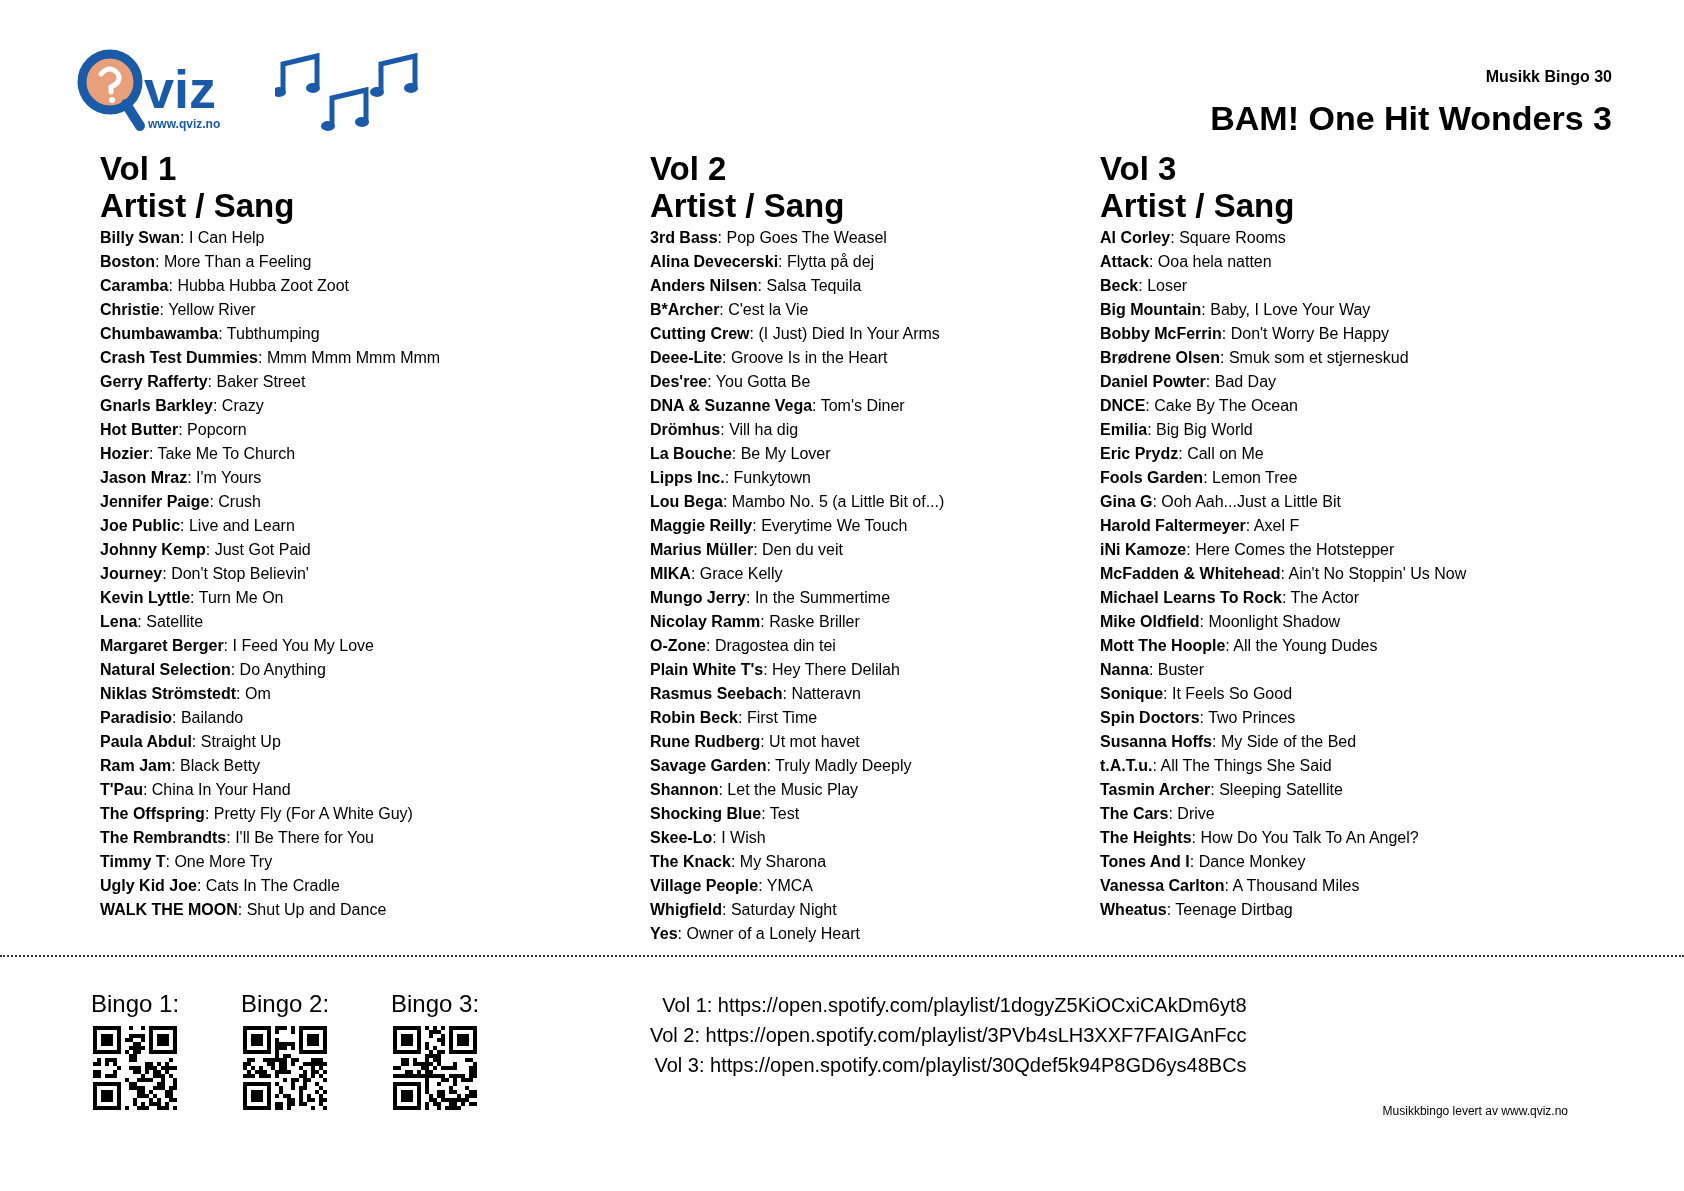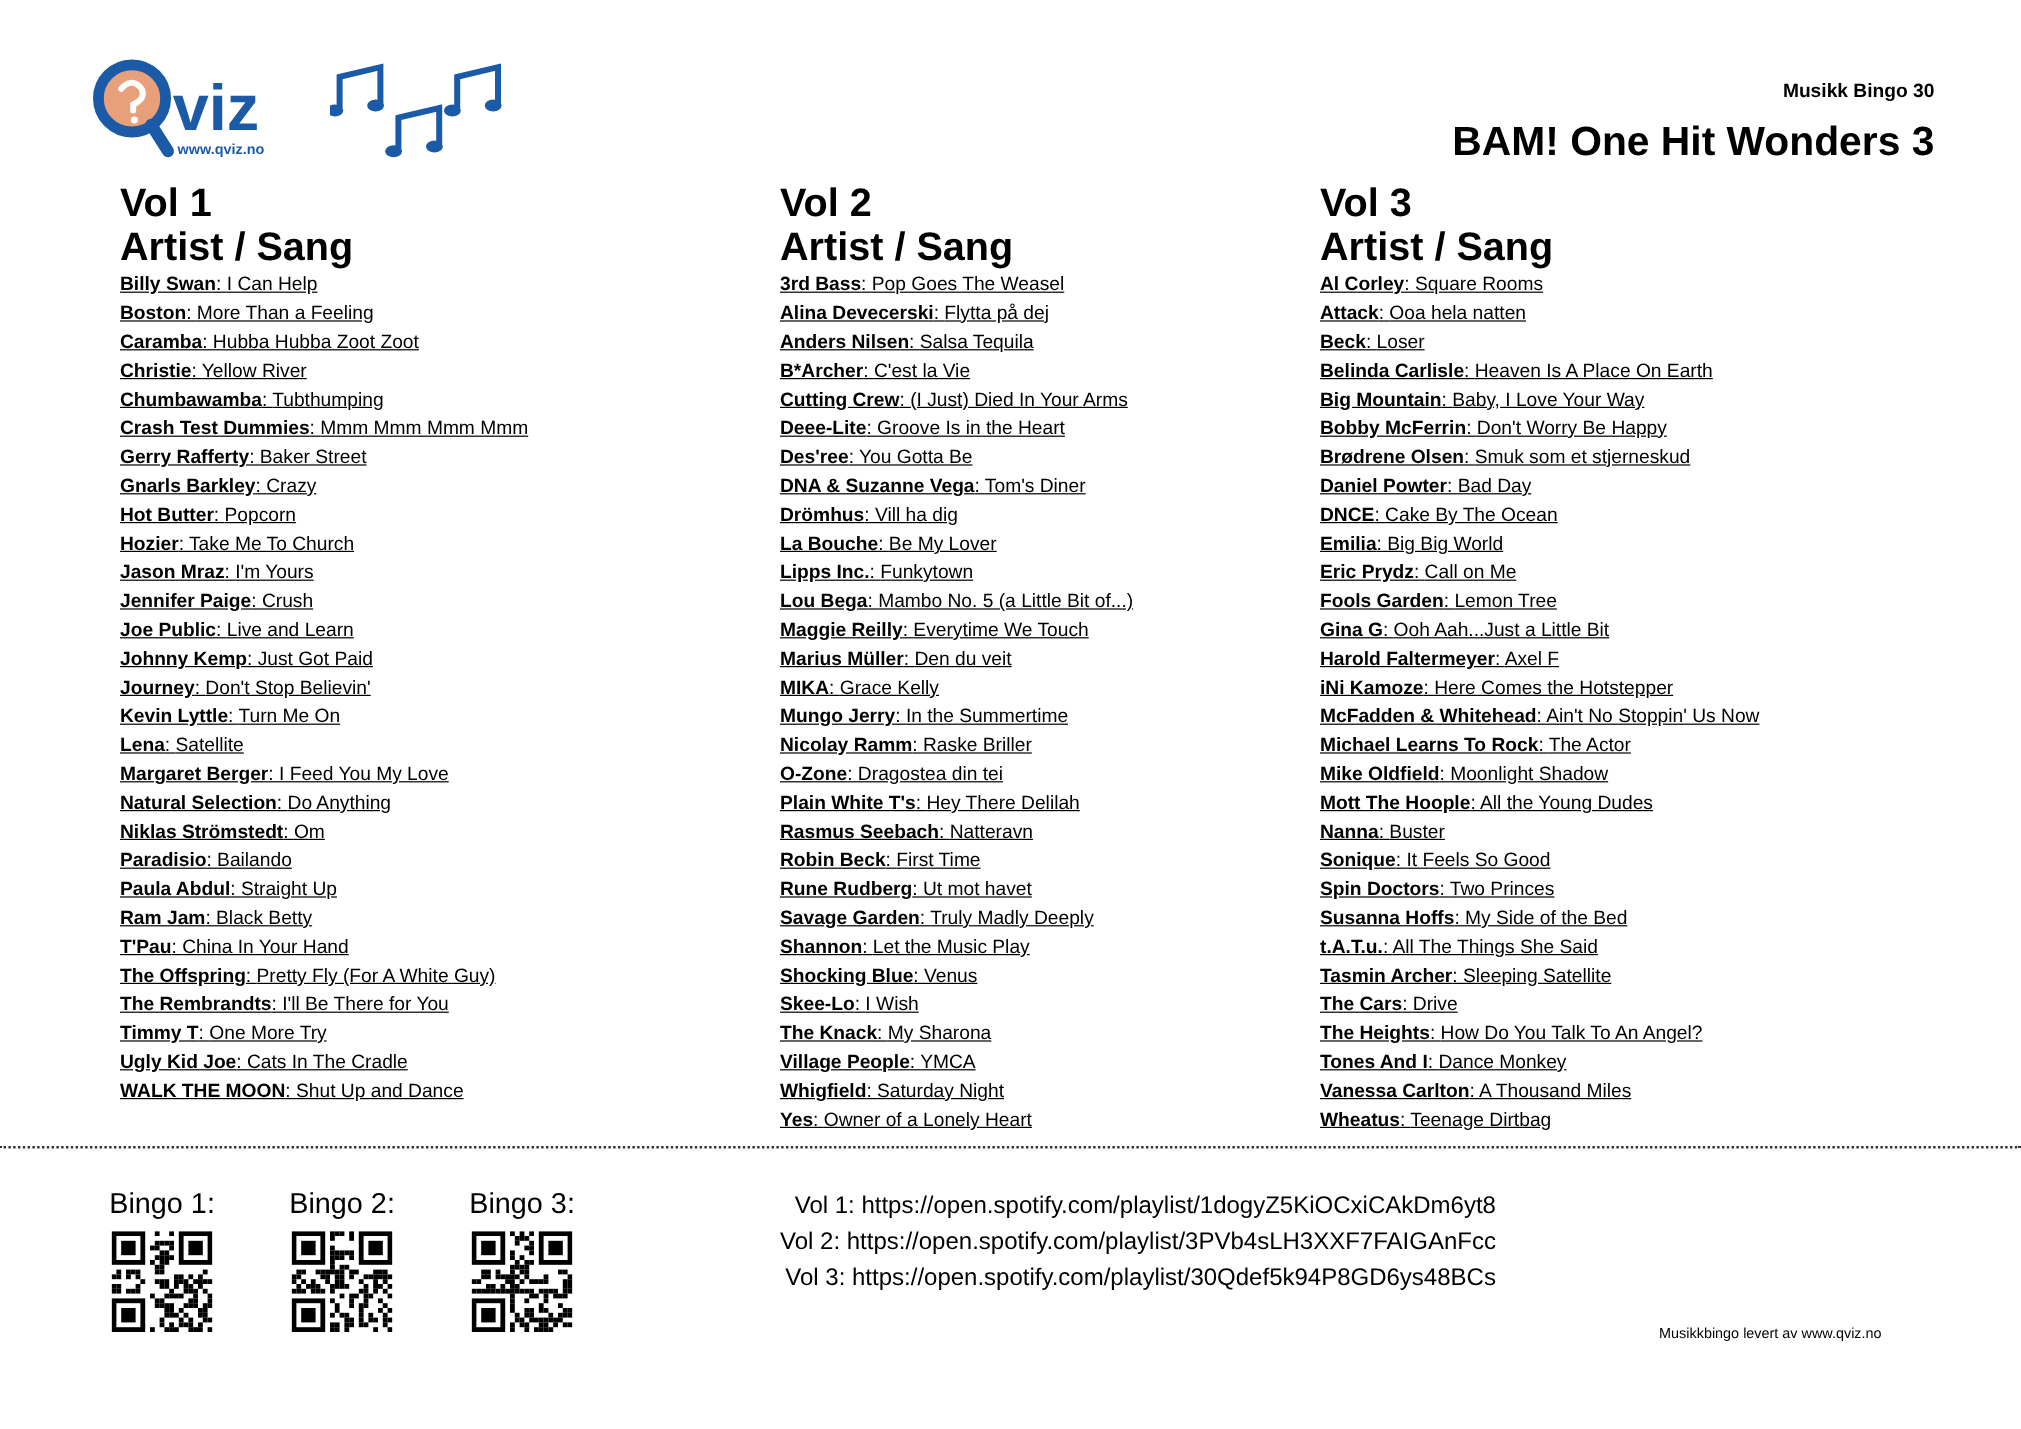--- a/index.html
+++ b/index.html
@@ -7,21 +7,21 @@
     .logo { position: absolute; left: 74px; top: 46px; width: 170px; height: 96px; }
     .notes { position: absolute; left: 275px; top: 46px; width: 180px; height: 100px; }
     .header-right { position: absolute; right: 72px; top: 62px; text-align: right; }
     .subtitle { font-size: 16px; font-weight: bold; line-height: 30px; }
     .title { font-size: 34px; font-weight: bold; line-height: 44px; margin-top: 4px; text-align: center; }
     .col { position: absolute; top: 150px; }
     .col-1 { left: 100px; }
     .col-2 { left: 650px; }
     .col-3 { left: 1100px; }
     .vol-heading { font-size: 33px; font-weight: bold; line-height: 37px; }
-    .list { margin-top: 2px; text-decoration: underline; }
+    .list { margin-top: 2px; }
     .entry { font-size: 16px; line-height: 24px; white-space: nowrap; }
     .entry b { font-weight: bold; }
     .divider { position: absolute; left: 0; top: 955px; width: 1684px; border-top: 2px dotted #333; }
     .bingo { position: absolute; top: 990px; text-align: left; }
     .bingo-label { font-size: 24px; line-height: 28px; }
     .qr { width: 84px; height: 84px; margin-top: 8px; margin-left: 2px; }
     .b1 { left: 91px; } .b2 { left: 241px; } .b3 { left: 391px; }
     .links { position: absolute; left: 650px; top: 990px; text-align: right; }
     .link { font-size: 20px; line-height: 30px; white-space: nowrap; }
     .footer { position: absolute; right: 116px; top: 1104px; font-size: 12px; }
@@ -113,36 +113,35 @@
       <div class="entry"><b>MIKA</b>: <span>Grace Kelly</span></div>
       <div class="entry"><b>Mungo Jerry</b>: <span>In the Summertime</span></div>
       <div class="entry"><b>Nicolay Ramm</b>: <span>Raske Briller</span></div>
       <div class="entry"><b>O-Zone</b>: <span>Dragostea din tei</span></div>
       <div class="entry"><b>Plain White T's</b>: <span>Hey There Delilah</span></div>
       <div class="entry"><b>Rasmus Seebach</b>: <span>Natteravn</span></div>
       <div class="entry"><b>Robin Beck</b>: <span>First Time</span></div>
       <div class="entry"><b>Rune Rudberg</b>: <span>Ut mot havet</span></div>
       <div class="entry"><b>Savage Garden</b>: <span>Truly Madly Deeply</span></div>
       <div class="entry"><b>Shannon</b>: <span>Let the Music Play</span></div>
-      <div class="entry"><b>Shocking Blue</b>: <span>Venus</span></div>
+      <div class="entry"><b>Shocking Blue</b>: <span>Test</span></div>
       <div class="entry"><b>Skee-Lo</b>: <span>I Wish</span></div>
       <div class="entry"><b>The Knack</b>: <span>My Sharona</span></div>
       <div class="entry"><b>Village People</b>: <span>YMCA</span></div>
       <div class="entry"><b>Whigfield</b>: <span>Saturday Night</span></div>
       <div class="entry"><b>Yes</b>: <span>Owner of a Lonely Heart</span></div>
     </div>
 </div>
 <div class="col col-3">
   <div class="vol-heading">Vol 3</div>
   <div class="vol-heading">Artist / Sang</div>
   <div class="list">
       <div class="entry"><b>Al Corley</b>: <span>Square Rooms</span></div>
       <div class="entry"><b>Attack</b>: <span>Ooa hela natten</span></div>
       <div class="entry"><b>Beck</b>: <span>Loser</span></div>
-      <div class="entry"><b>Belinda Carlisle</b>: <span>Heaven Is A Place On Earth</span></div>
       <div class="entry"><b>Big Mountain</b>: <span>Baby, I Love Your Way</span></div>
       <div class="entry"><b>Bobby McFerrin</b>: <span>Don't Worry Be Happy</span></div>
       <div class="entry"><b>Brødrene Olsen</b>: <span>Smuk som et stjerneskud</span></div>
       <div class="entry"><b>Daniel Powter</b>: <span>Bad Day</span></div>
       <div class="entry"><b>DNCE</b>: <span>Cake By The Ocean</span></div>
       <div class="entry"><b>Emilia</b>: <span>Big Big World</span></div>
       <div class="entry"><b>Eric Prydz</b>: <span>Call on Me</span></div>
       <div class="entry"><b>Fools Garden</b>: <span>Lemon Tree</span></div>
       <div class="entry"><b>Gina G</b>: <span>Ooh Aah...Just a Little Bit</span></div>
       <div class="entry"><b>Harold Faltermeyer</b>: <span>Axel F</span></div>

